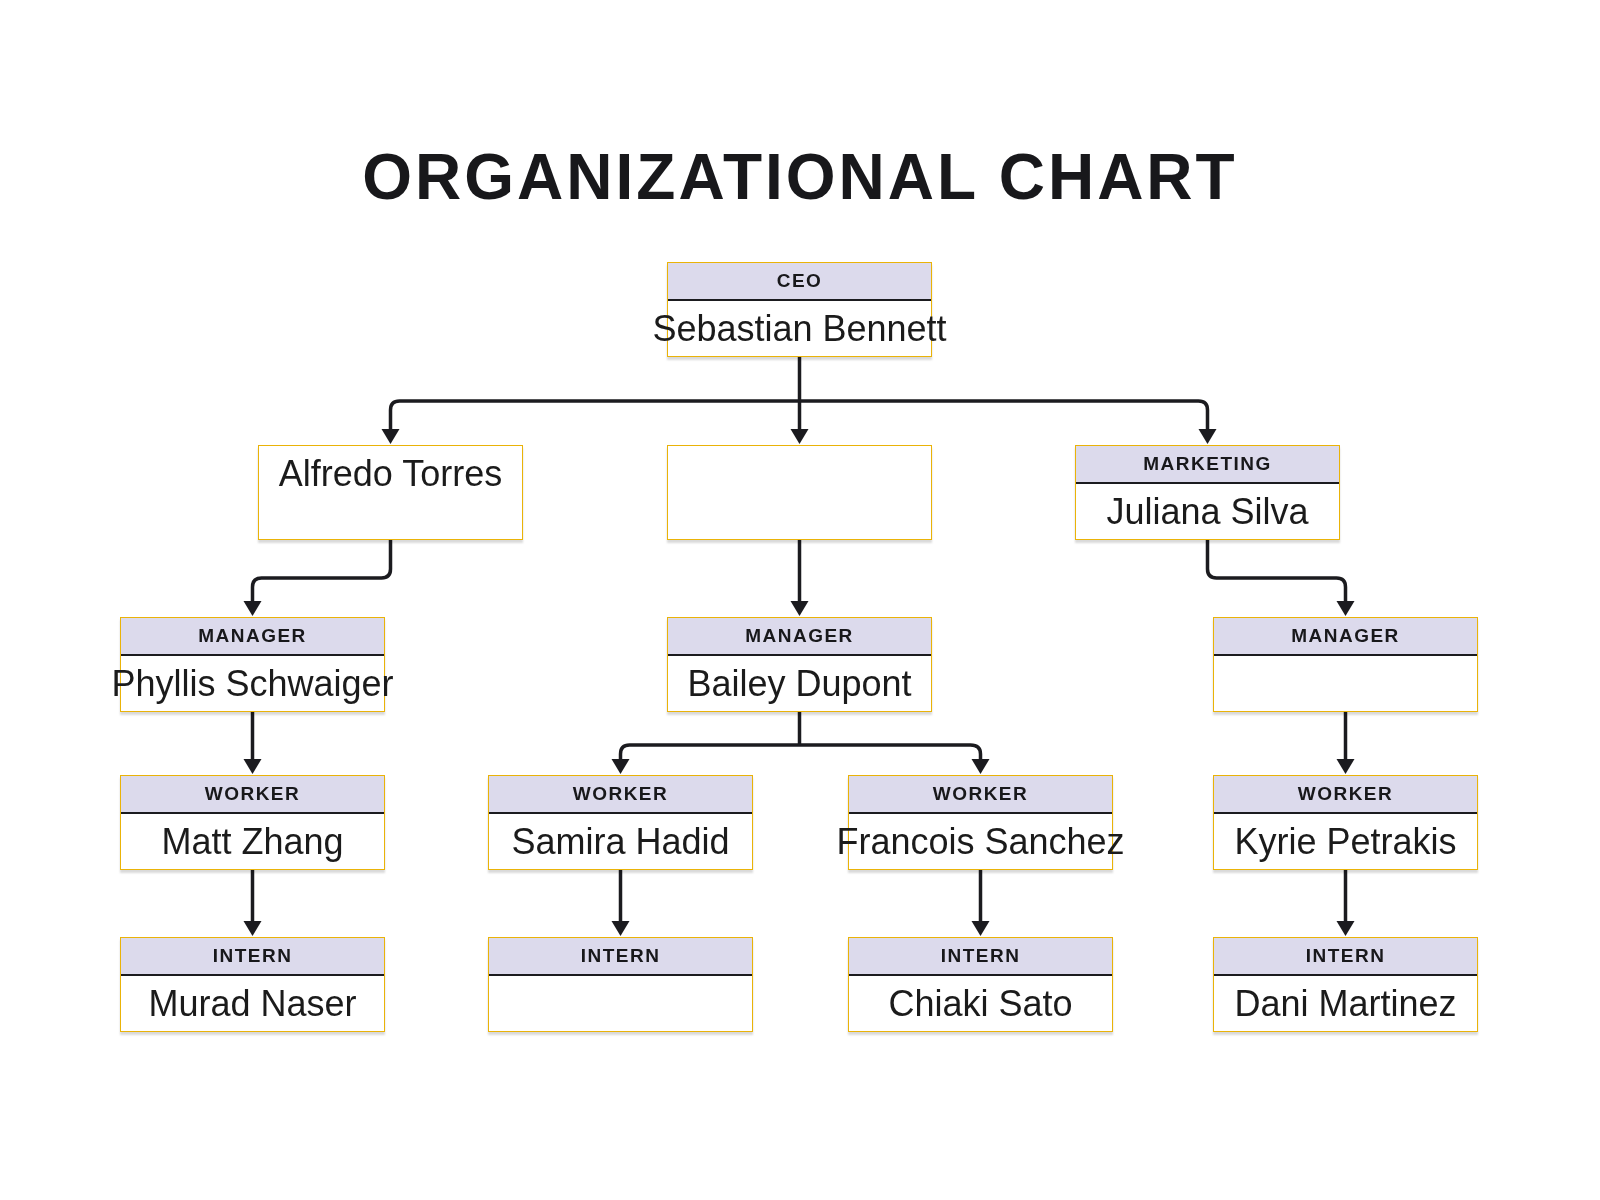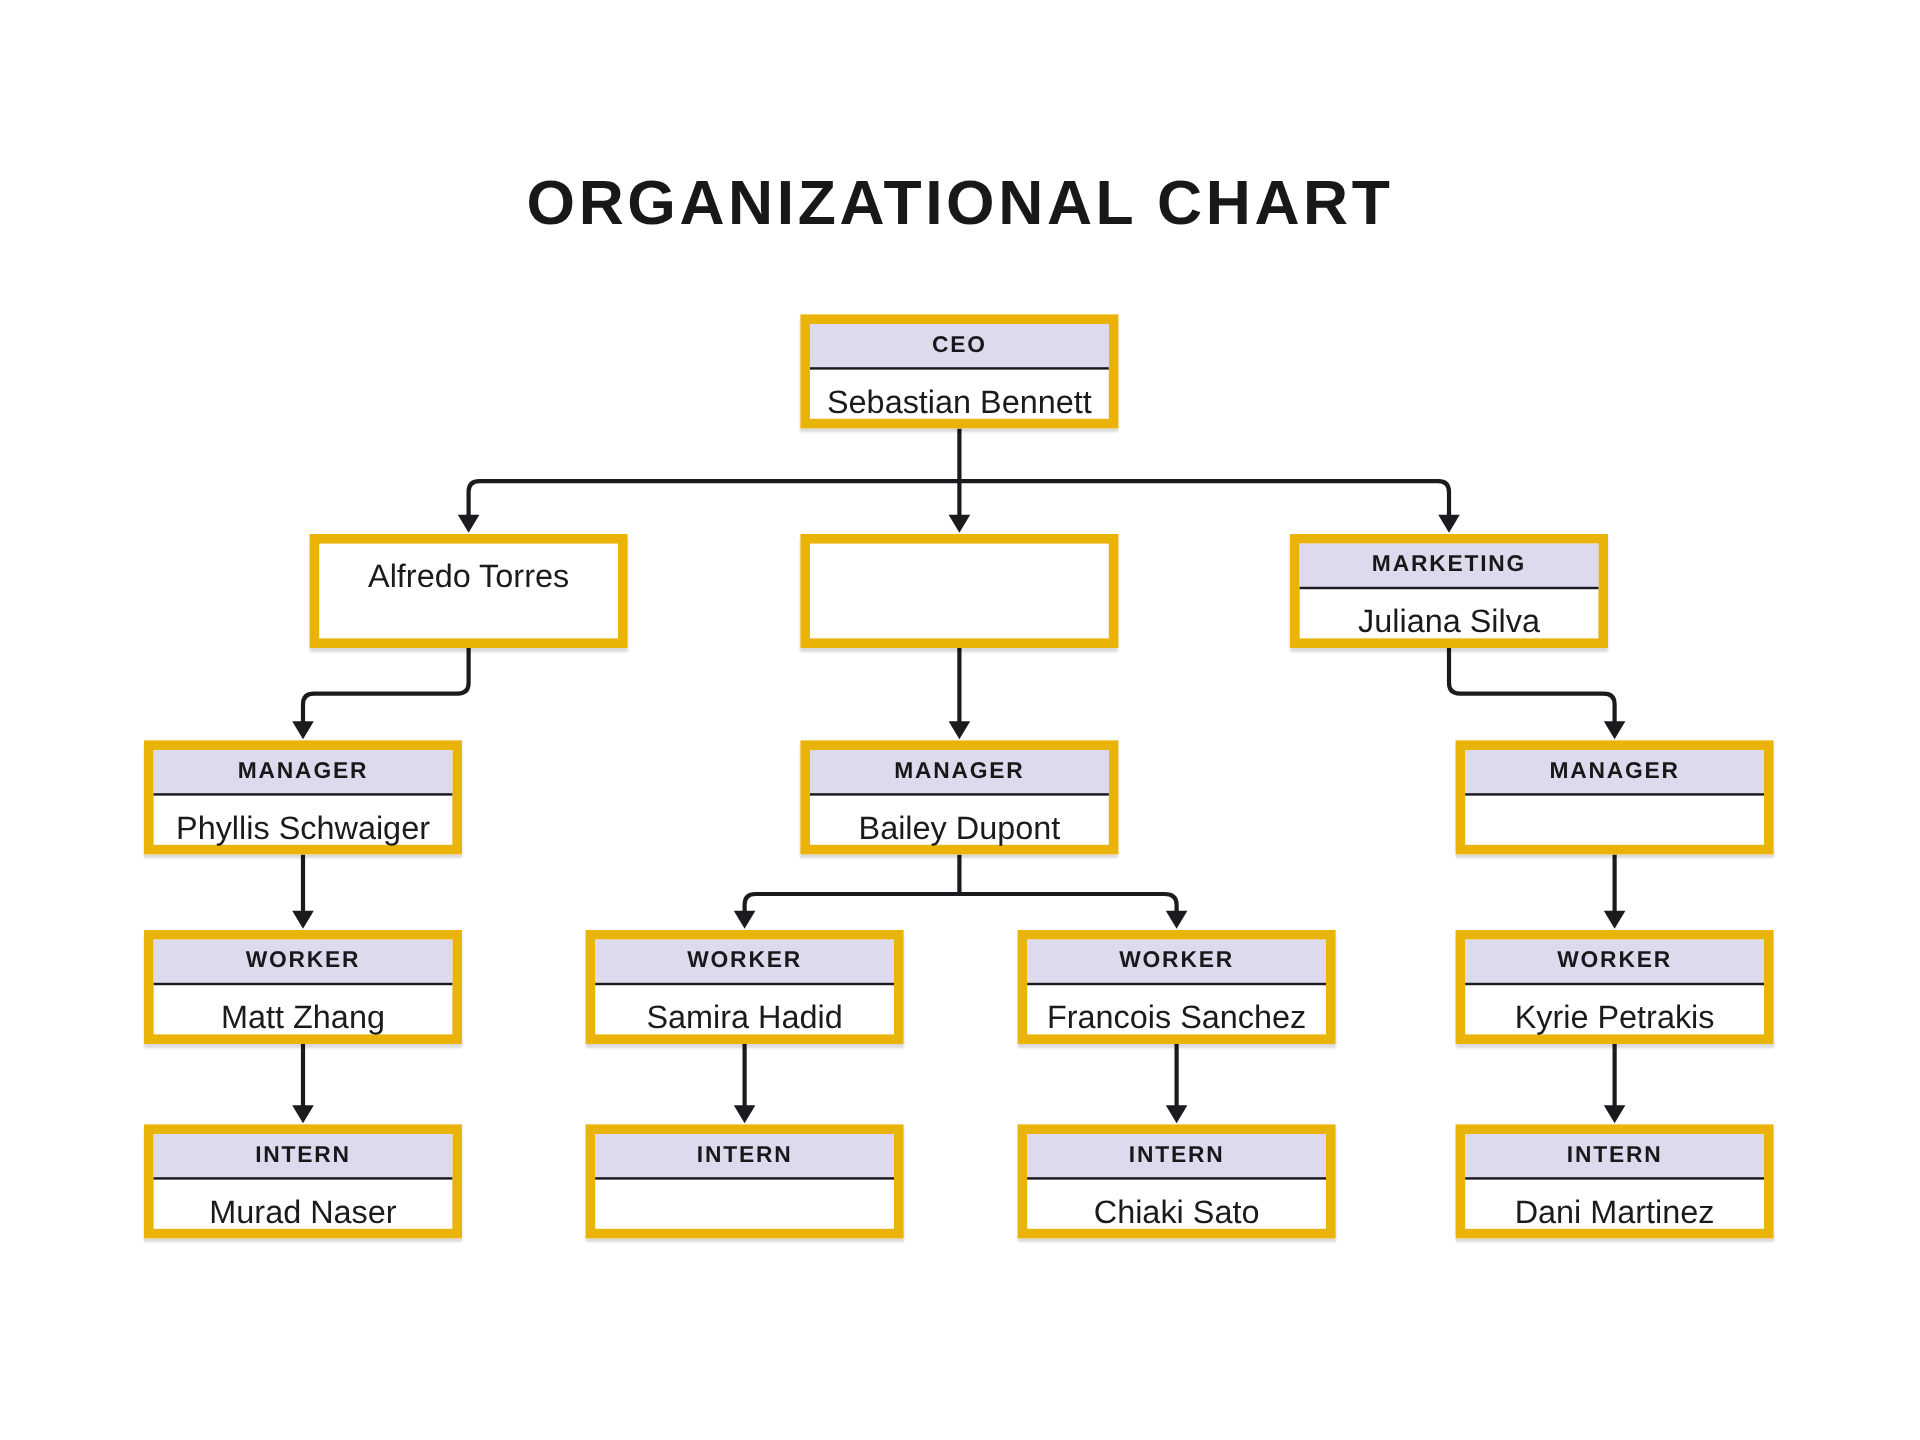--- a/index.html
+++ b/index.html
@@ -4,49 +4,49 @@
 <style>
   html,body{margin:0;padding:0;}
   body{
     width:1600px;height:1200px;position:relative;overflow:hidden;
     background:#ffffff;
     font-family:"Liberation Sans", sans-serif;
   }
   .page-title{
     position:absolute;left:0;right:0;top:140px;
     text-align:center;
-    font-size:52px;font-weight:bold;letter-spacing:3px;
+    font-size:64px;font-weight:bold;letter-spacing:3px;
     color:#18181b;
   }
   .connectors{
     position:absolute;left:0;top:0;width:1600px;height:1200px;
   }
   .connectors path{
     fill:none;stroke:#1b1b1f;stroke-width:3.5px;
   }
   .connectors polygon{fill:#1b1b1f;stroke:none;}
   .node{
     position:absolute;width:265px;height:95px;
     background:#ffffff;
-    border:8px solid #eab308;
+    border:1px solid #eab308;
     box-sizing:border-box;
     box-shadow:0 3px 2px rgba(0,0,0,0.15);
   }
   .node-header{
     height:36px;
     background:#dcdaec;
     border-bottom:2px solid #1b1b1f;
     display:flex;align-items:center;justify-content:center;
     font-size:19px;font-weight:bold;letter-spacing:1.5px;
     color:#18181b;
   }
   .node-body{
     height:55px;
     display:flex;align-items:center;justify-content:center;
-    font-size:27px;color:#1b1b1b;
+    font-size:36px;color:#1b1b1b;
     white-space:nowrap;
   }
 </style>
 </head>
 <body>
 
 <div class="page-title">ORGANIZATIONAL CHART</div>
 
 <svg class="connectors" viewBox="0 0 1600 1200" xmlns="http://www.w3.org/2000/svg">
 

